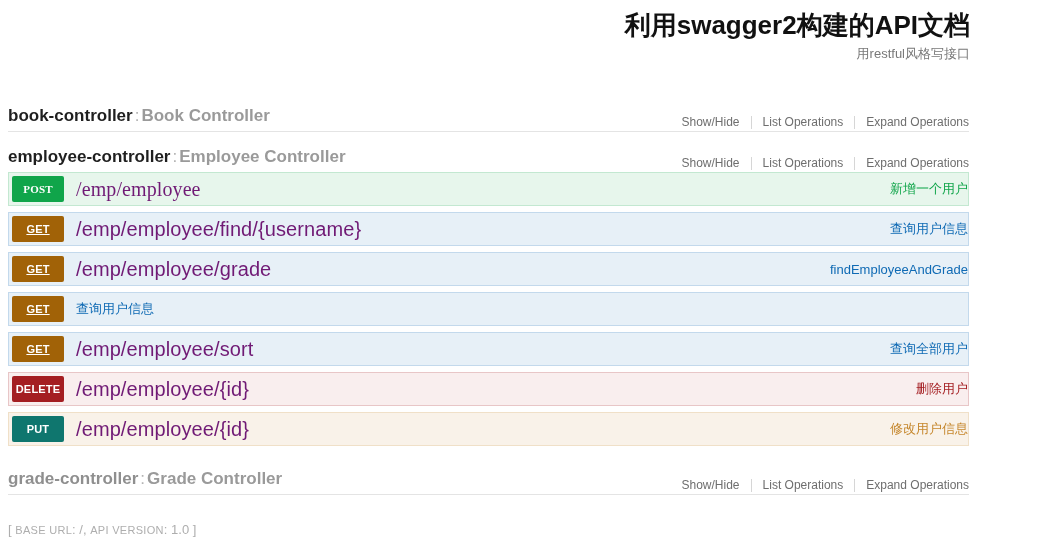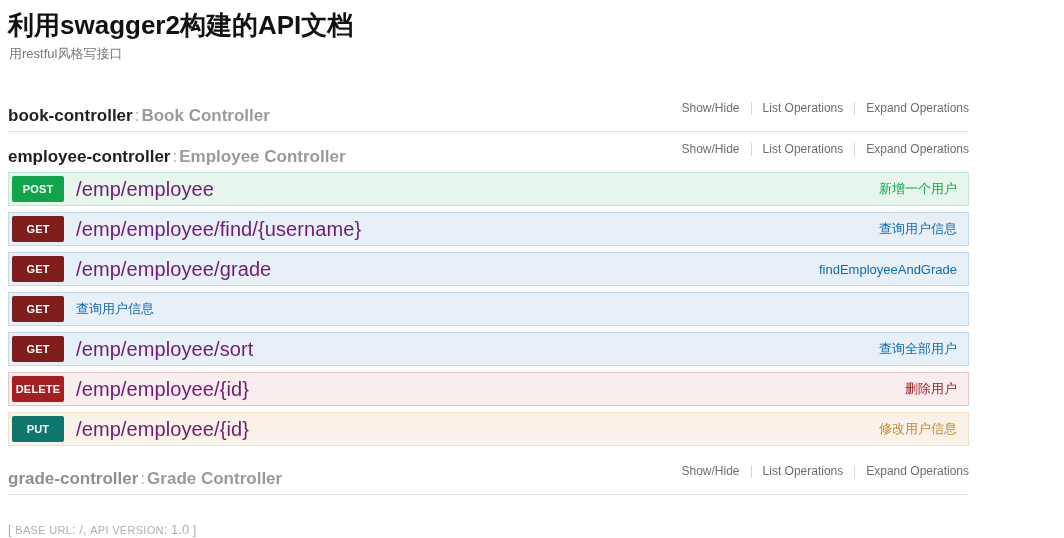--- a/index.html
+++ b/index.html
@@ -20,21 +20,21 @@
     position: relative;
     box-sizing: border-box;
   }
   .inner {
     margin: 0;
     padding: 0 0 0 8px;
     width: 962px;
   }
 
   
-  .info-block { padding-top: 6px; }
+  .info-block { padding-top: 6px; text-align: right; }
   .api-title {
     font-size: 26px;
     font-weight: bold;
     color: #111111;
     letter-spacing: 0px;
     margin: 0;
     padding: 2px 0 0 0;
     line-height: 34px;
   }
   .api-subtitle {
@@ -44,21 +44,21 @@
     padding: 3px 0 0 1px;
     line-height: 18px;
   }
 
   
   .resource {
     width: 961px;
   }
   .resource-head {
     display: flex;
-    align-items: flex-start;
+    align-items: flex-end;
     justify-content: space-between;
     padding: 0;
     height: 30px;
   }
   .res-heading {
     font-size: 17px;
     margin: 0;
     line-height: 30px;
     white-space: nowrap;
   }
@@ -130,31 +130,30 @@
     flex: 1 1 auto;
     font-size: 20px;
     color: #701a75;
     letter-spacing: 0.1px;
     white-space: nowrap;
     overflow: hidden;
   }
   .op-summary {
     font-size: 13px;
     white-space: nowrap;
-    padding-right: 11px;
     text-align: right;
   }
 
   
   .m-post  { background: #10a54a; }
-  .m-get   { background: #7f1d1d; }
+  .m-get   { background: #a16207; text-decoration: underline; }
   .m-delete{ background: #a41e22; }
   .m-put   { background: #0f766e; }
 
-  .r-post   { background: #e7f6ec; border-color: #c3e8d1; }
+  .r-post   { background: #e7f6ec; border-color: #c3e8d1; font-family: Liberation Serif, serif; }
   .r-get    { background: #e7f0f7; border-color: #c3d9ec; }
   .r-delete { background: #f9eeee; border-color: #e8c6c7; }
   .r-put    { background: #f9f2e9; border-color: #f0e0c8; }
 
   .s-post   { color: #10a54a; }
   .s-get    { color: #0f6ab4; }
   .s-delete { color: #a41e22; }
   .s-put    { color: #c5862b; }
 
   

